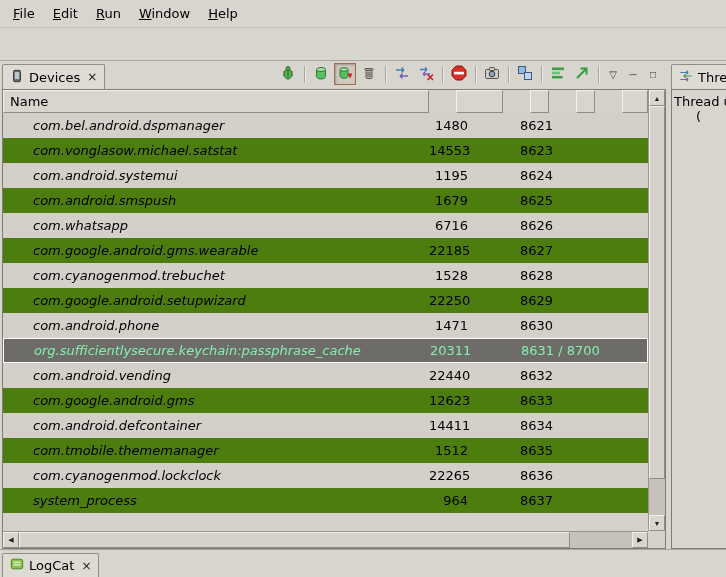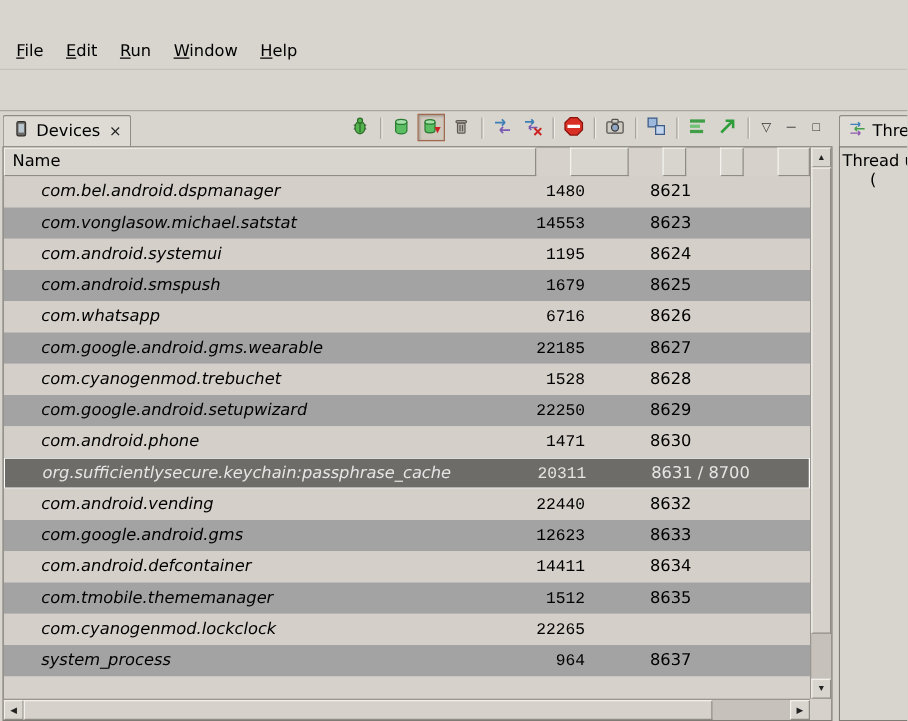--- a/index.html
+++ b/index.html
@@ -6,21 +6,21 @@
   html,body { margin:0; padding:0; }
   body {
     width:726px; height:577px; overflow:hidden;
     background:#d8d5ce; color:#000;
     font-family:"DejaVu Sans","Liberation Sans",sans-serif;
     font-size:13px;
   }
   .window { position:relative; width:726px; height:577px; }
 
   
-  .menubar { height:27px; display:flex; align-items:center; padding:0 4px;margin-top:28px; }
+  .menubar { height:27px; display:flex; align-items:center; padding:0 4px; }
   .menu-item { display:inline-block; padding:4px 9px; }
   .menu-item::first-letter { text-decoration:underline; }
 
   
   .blank-toolbar { height:34px; border-top:1px solid #c6c3bc; border-bottom:1px solid #a9a6a0; }
 
   
   .main { display:flex; height:488px; }
   .left-panel { width:666px; display:flex; flex-direction:column; padding-left:2px; }
   .sash { width:5px; }
@@ -50,25 +50,25 @@
   .thead { display:flex; height:23px; margin-right:17px;gap:27px; }
   .th { background:#d8d5ce; padding:3px 6px 0;
         border-top:1px solid #f4f2ee; border-left:1px solid #f4f2ee;
         border-right:1px solid #8f8c86; border-bottom:1px solid #8f8c86; overflow:hidden; }
   .th.name { width:426px; }
   .th.c2 { width:47px; } .th.c3 { width:19px; } .th.c4 { width:19px; } .th.c5 { flex:1; }
 
   .tbody { position:absolute; top:23px; left:0; right:17px; bottom:17px; overflow:hidden; }
   .trow { display:flex; height:25px; align-items:center; }
   .trow.even { background:#d4d0c9; }
-  .trow.odd  { background:#a3a3a3; }
-  .trow.selected { background:#6e6c68; color:#e5e5e5; border:1px solid #fff; }
+  .trow.odd  { background:#4d7c0f; }
+  .trow.selected { background:#6e6c68; color:#86efac; border:1px solid #fff; }
   .cell { overflow:hidden; white-space:nowrap; }
   .c-name { width:426px; padding-left:30px;font-style:italic; }
-  .c-pid  { width:47px; text-align:right; padding-right:8px;font-family:Liberation Mono, monospace; }
+  .c-pid  { width:47px; text-align:right; padding-right:8px; }
   .c-x1 { width:19px; } .c-x2 { width:19px; }
   .c-port { flex:1; padding-left:6px; }
 
   
   .sbtn { display:flex; align-items:center; justify-content:center; font-size:7px; color:#222;
           background:#d8d5ce; border:1px solid; border-color:#f2f0ec #8f8c86 #8f8c86 #f2f0ec; padding:0; }
   .vscroll { position:absolute; top:0; right:0; bottom:17px; width:17px;
              background:#c6c2bb; border-left:1px solid #9a968f; }
   .vscroll .sbtn { position:absolute; left:0; width:16px; height:16px; }
   .vscroll .up { top:0; } .vscroll .down { bottom:0; }
@@ -322,20 +322,21 @@
               <div class="cell c-pid">1512</div>
               <div class="cell c-x1"></div>
               <div class="cell c-x2"></div>
               <div class="cell c-port">8635</div>
             </div>
             <div class="trow even">
               <div class="cell c-name">com.cyanogenmod.lockclock</div>
               <div class="cell c-pid">22265</div>
               <div class="cell c-x1"></div>
               <div class="cell c-x2"></div>
+              <div class="cell c-port">8636</div>
             </div>
             <div class="trow odd">
               <div class="cell c-name">system_process</div>
               <div class="cell c-pid">964</div>
               <div class="cell c-x1"></div>
               <div class="cell c-x2"></div>
               <div class="cell c-port">8637</div>
             </div>
           </div>
 

